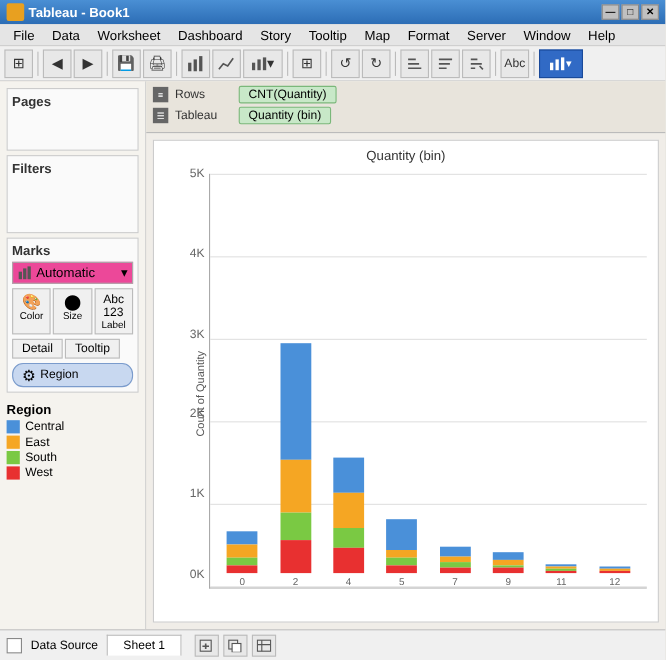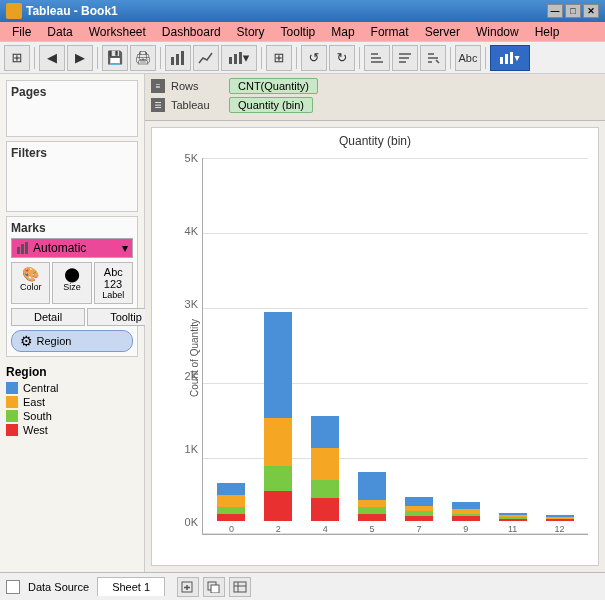--- a/index.html
+++ b/index.html
@@ -13,21 +13,21 @@
       align-items: center;
       padding: 0 6px;
       font-size: 12px;
       font-weight: bold;
     }
     .title-bar-icon { width: 16px; height: 16px; margin-right: 4px; background: #e8a020; border-radius: 2px; display: inline-block; }
     .title-bar-controls { margin-left: auto; display: flex; gap: 2px; }
     .title-btn { width: 16px; height: 14px; background: #c0c0c0; border: 1px solid #888; font-size: 9px; display: flex; align-items: center; justify-content: center; cursor: pointer; color: #000; }
 
     .menu-bar {
-      background: #fca5a5;
+      background: #e5e5e5;
       height: 20px;
       display: flex;
       align-items: center;
       padding: 0 4px;
       border-bottom: 1px solid #ccc;
     }
     .menu-item {
       padding: 2px 8px;
       font-size: 12px;
       cursor: pointer;
@@ -53,21 +53,21 @@
     .tb-sep { width: 1px; height: 22px; background: #bbb; margin: 0 2px; }
     .tb-btn-active { background: #316ac5; color: white; border-color: #1a4a9a; }
 
     .main-area {
       display: flex;
       height: calc(600px - 22px - 20px - 32px - 28px);
       background: #e8e4dc;
     }
 
     .left-panel {
-      width: 145px;
+      width: 133px;
       background: #f5f3ee;
       border-right: 1px solid #ccc;
       padding: 6px;
       display: flex;
       flex-direction: column;
       gap: 4px;
     }
 
     .panel-section {
       border: 1px solid #ccc;
@@ -107,21 +107,21 @@
       cursor: pointer; font-size: 9px;
     }
     .marks-icon-btn .icon-sym { font-size: 14px; }
 
     .marks-detail-row {
       display: flex; gap: 2px; margin-bottom: 3px;
     }
     .marks-detail-btn {
       border: 1px solid #bbb;
       background: #f0f0f0;
-      padding: 2px 22px;
+      padding: 2px 8px;
       cursor: pointer; font-size: 11px;
     }
 
     .region-pill {
       background: #c8d8f0;
       border: 1px solid #7a9bcc;
       border-radius: 10px;
       padding: 2px 8px;
       font-size: 11px;
       display: flex; align-items: center; gap: 4px;

